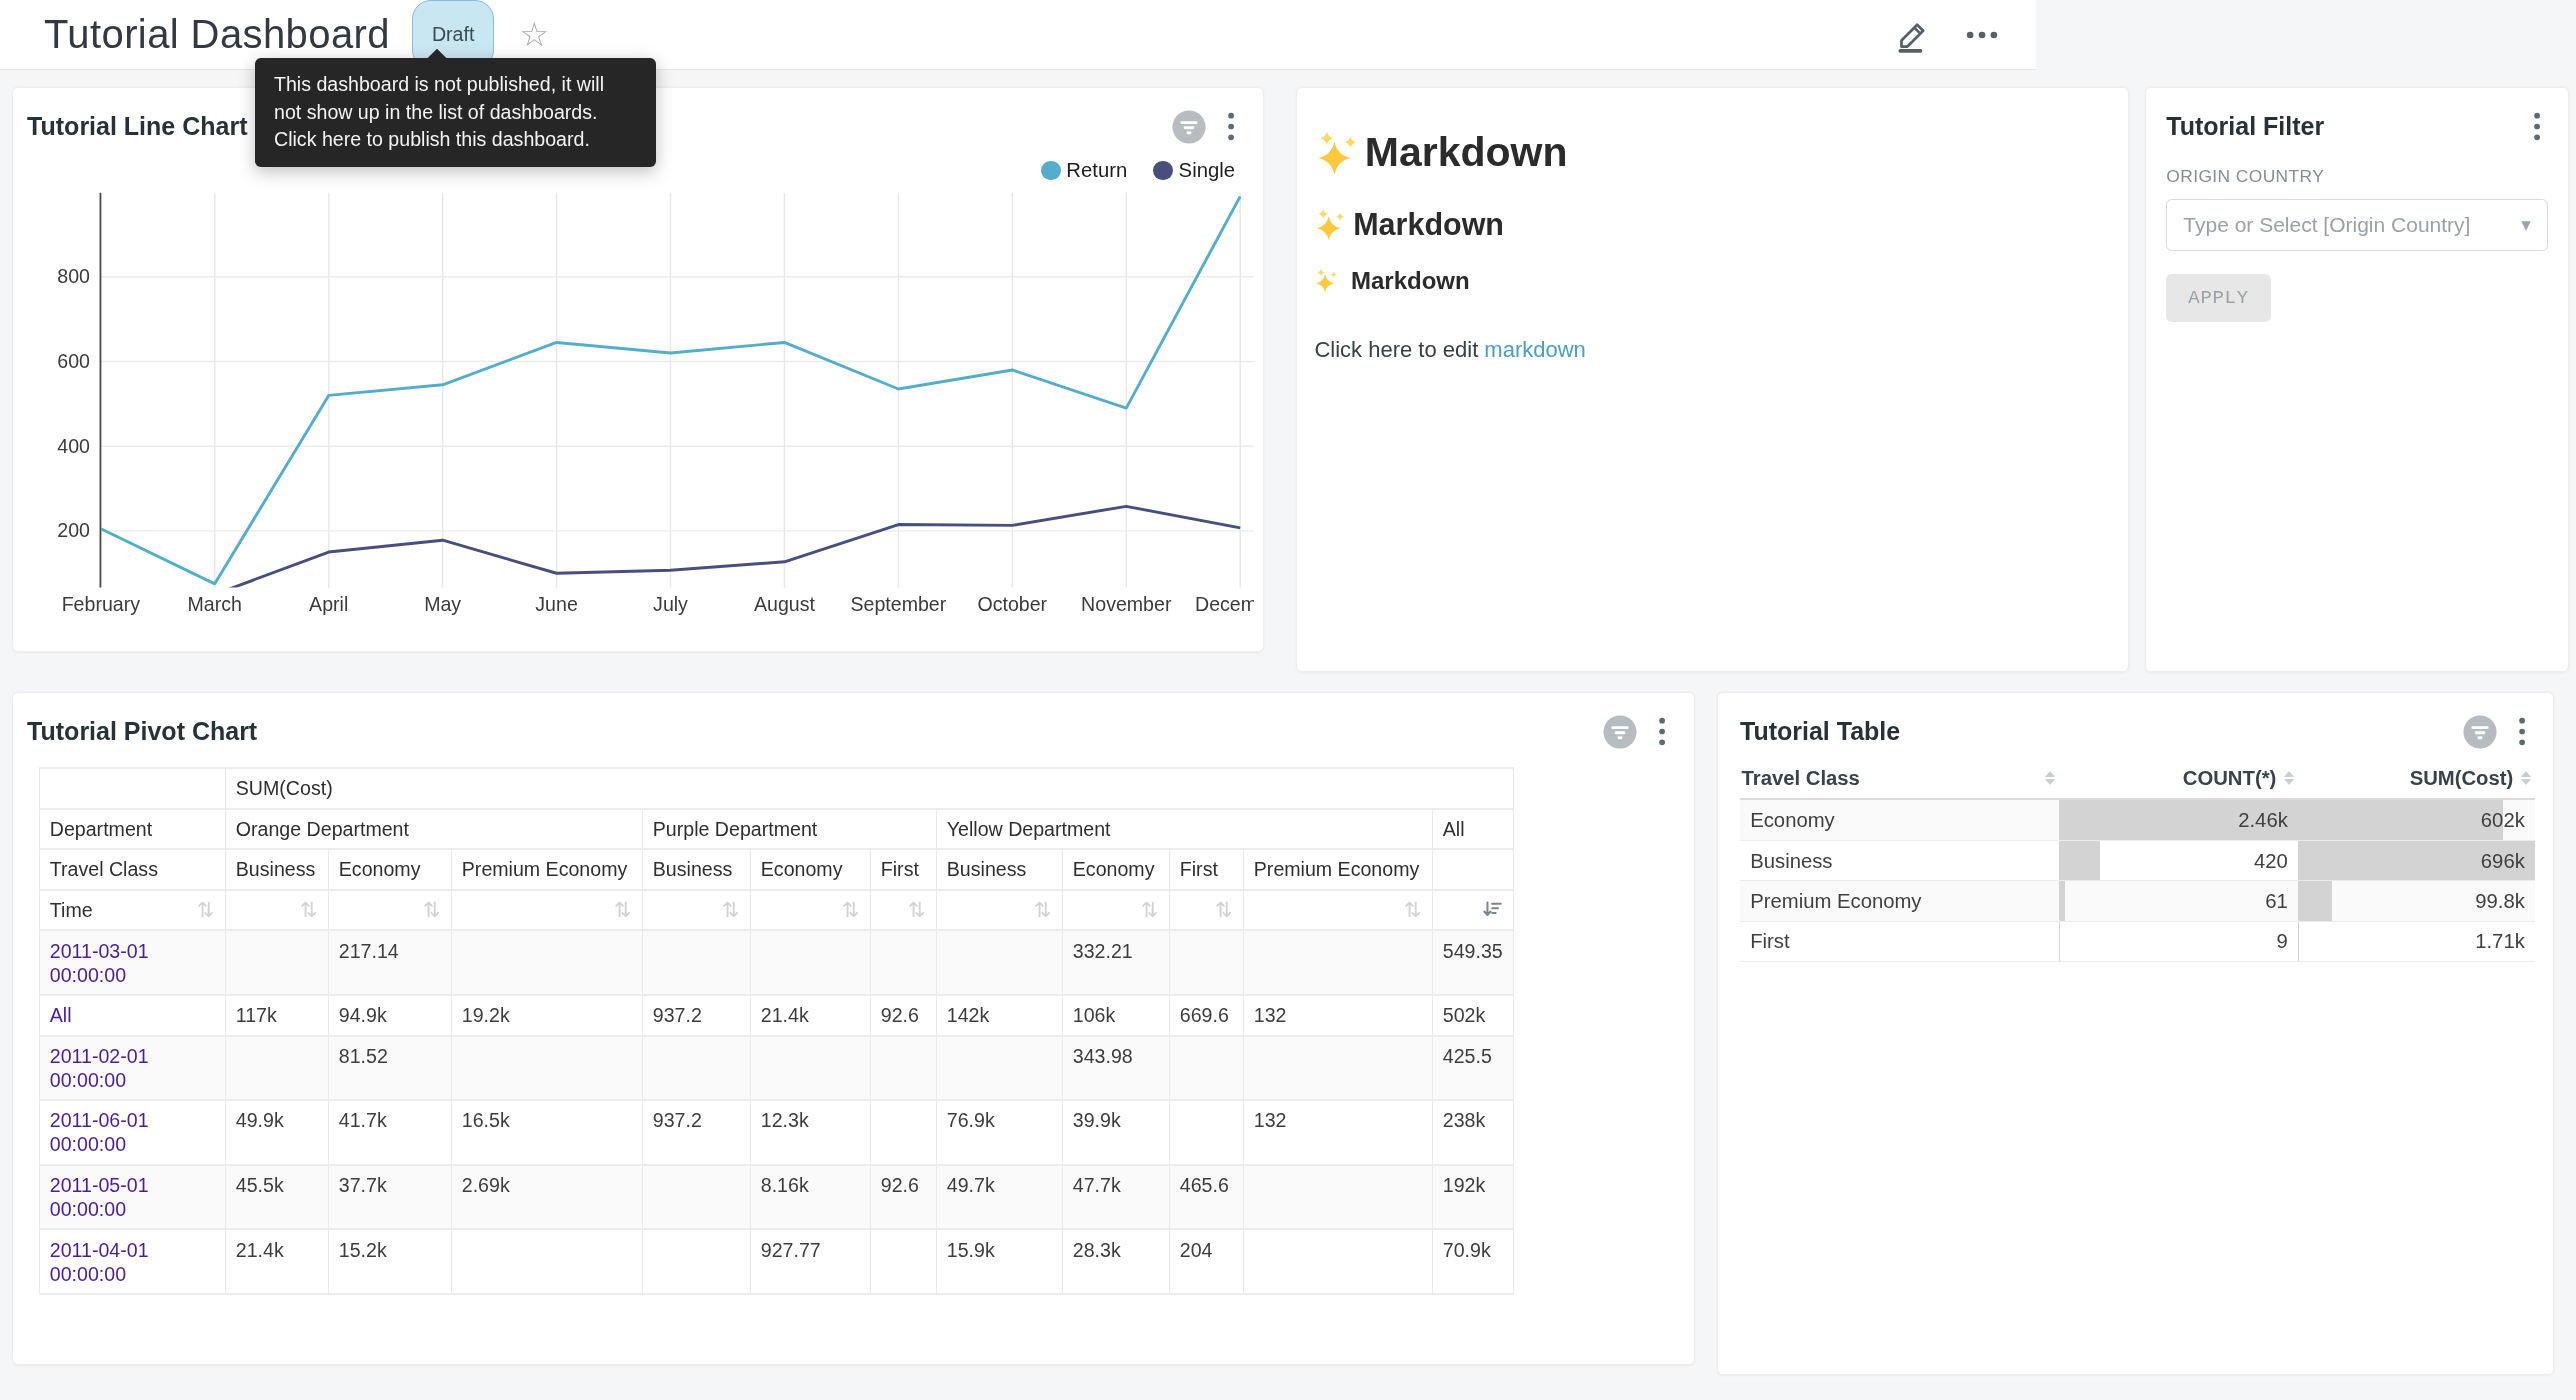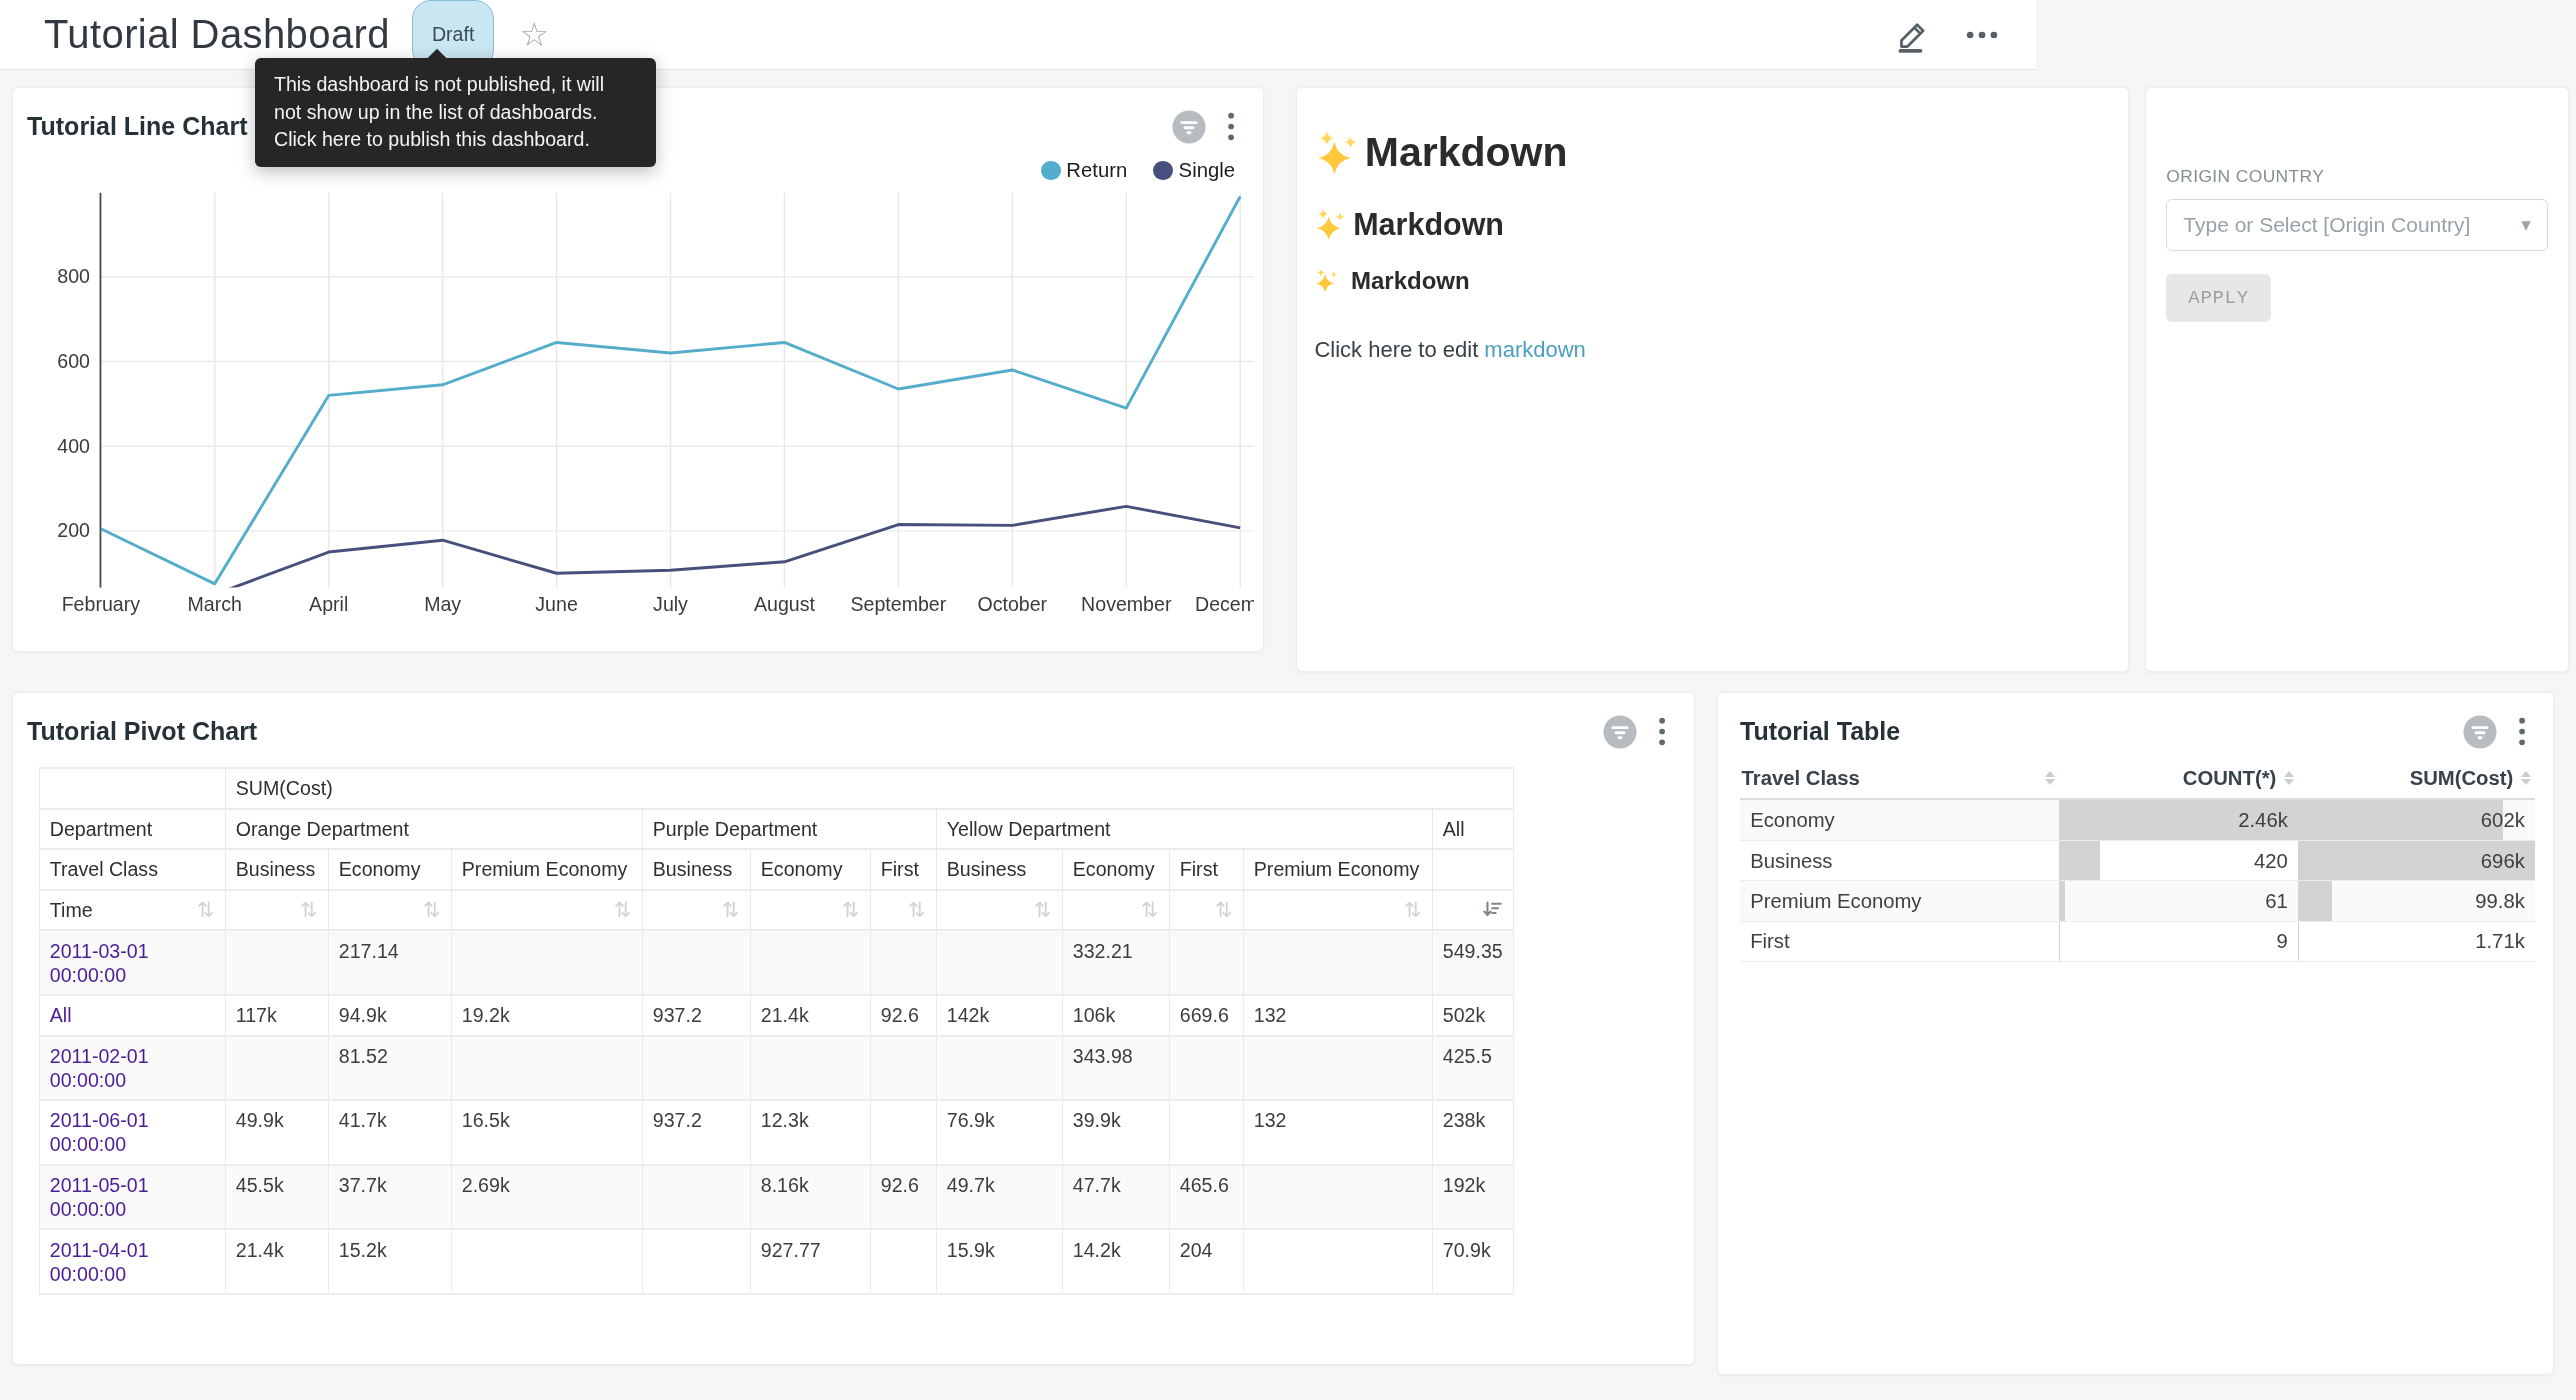--- a/index.html
+++ b/index.html
@@ -241,20 +241,32 @@
         <path d="M10 1 Q11 5.6 15.5 6.5 Q11 7.4 10 12 Q9 7.4 4.5 6.5 Q9 5.6 10 1 Z" fill="#FFD964"></path>
         <path d="M28.5 5 Q29.3 8.8 33 9.5 Q29.3 10.2 28.5 14 Q27.7 10.2 24 9.5 Q27.7 8.8 28.5 5 Z" fill="#FFD964"></path>
       </svg>
       <span>Markdown</span>
     </div>
     <p class="md-p"><span>Click here to edit </span><a class="md-link">markdown</a></p>
   </div>
 </div>
 
 <div class="card card-filter">
+  <div class="panel-head" style="padding-left:20.3px;">
+    <div class="panel-title">Tutorial Filter</div>
+    <div class="panel-icons">
+      <span class="icon-btn">
+        <svg width="10.2" height="33" viewBox="0 0 14 46">
+          <circle cx="7" cy="8" r="4" fill="#5d6a72"></circle>
+            <circle cx="7" cy="23" r="4" fill="#5d6a72"></circle>
+            <circle cx="7" cy="38" r="4" fill="#5d6a72"></circle>
+        </svg>
+      </span>
+    </div>
+  </div>
   <div class="filter-body">
     <div class="filter-field-label">ORIGIN COUNTRY</div>
     <div class="filter-select">
       <span class="filter-placeholder">Type or Select [Origin Country]</span>
       <span class="filter-caret">▾</span>
     </div>
     <button class="apply-btn">APPLY</button>
   </div>
 </div>
 
@@ -437,21 +449,21 @@
           </tr>
           <tr>
             <th>2011-04-01 00:00:00</th>
             <td>21.4k</td>
             <td>15.2k</td>
             <td></td>
             <td></td>
             <td>927.77</td>
             <td></td>
             <td>15.9k</td>
-            <td>14.2k</td>
+            <td>28.3k</td>
             <td>204</td>
             <td></td>
             <td>70.9k</td>
           </tr>
         </tbody>
       </table>
   </div>
 </div>
 
 <div class="card card-table">

